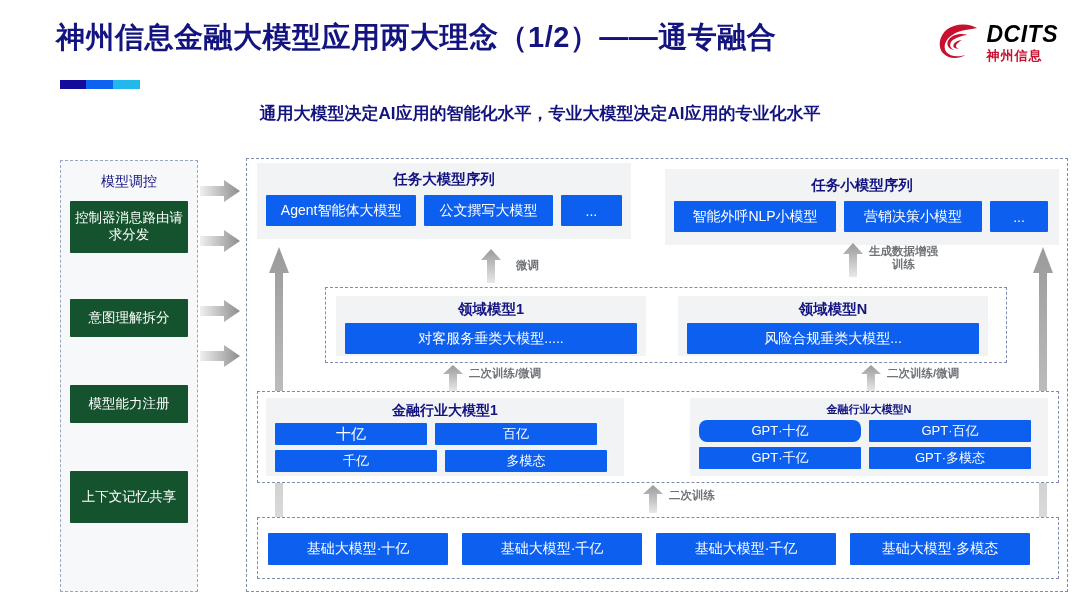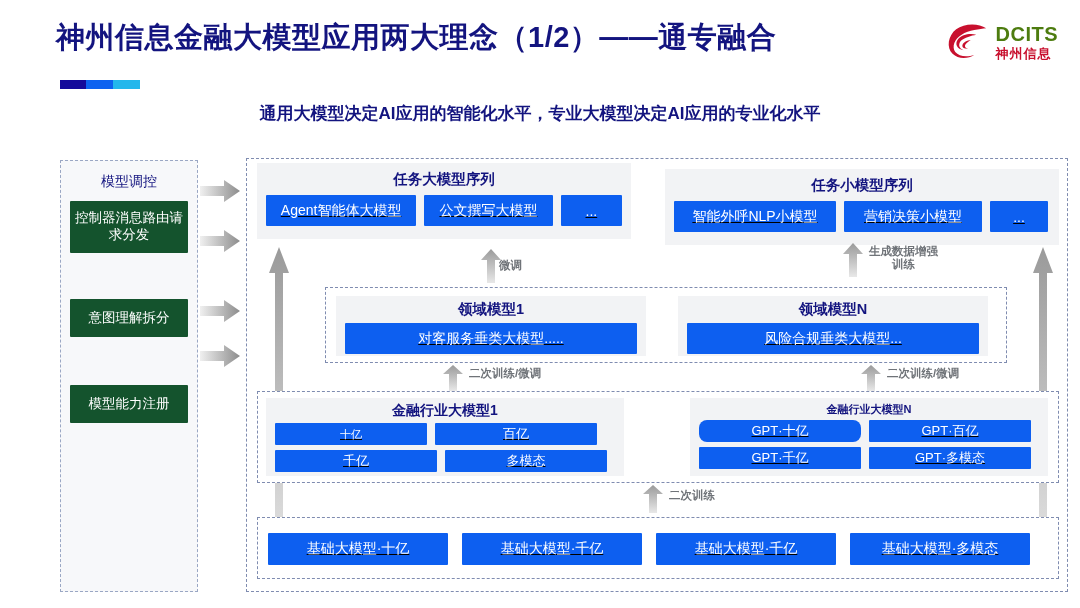--- a/index.html
+++ b/index.html
@@ -29,21 +29,21 @@
   .subtitle {
     position: absolute; left: 0; right: 0; top: 102px;
     text-align: center;
     font-size: 17px; font-weight: bold; color: #13147F;
   }
 
   
   .logo { position: absolute; right: 22px; top: 22px; display: flex; align-items: center; gap: 6px; }
   .logo-mark { width: 44px; height: 40px; }
   .logo-text { display: flex; flex-direction: column; line-height: 1; }
-  .logo-en { font-size: 20px; font-weight: bold; color: #4d7c0f; letter-spacing: 0.5px; }
+  .logo-en { font-size: 23px; font-weight: bold; color: #000000; letter-spacing: 0.5px; font-style: italic; }
   .logo-cn { font-size: 13px; font-weight: bold; color: #C8102E; letter-spacing: 1px; margin-top: 3px; }
 
   
   .ctrl-col {
     position: absolute; left: 60px; top: 160px;
     width: 138px; height: 432px;
     border: 1px dashed #9aa7c4; background: #F7F8FA;
     padding: 8px 9px;
   }
   .ctrl-title {
@@ -72,21 +72,21 @@
     border: 1px dashed #7f8cb0;
     background: #fff;
   }
 
   
   .panel { position: absolute; background: #F2F3F5; }
   .panel-title {
     text-align:center; font-size: 14.5px; font-weight: bold; color:#13147F;
     padding-top: 7px;
   }
-  .chip-row { display: flex; gap: 8px; padding: 6px 9px 9px 9px; text-decoration: underline; }
+  .chip-row { display: flex; gap: 8px; padding: 6px 9px 9px 9px; }
   .chip {
     background: #0D5FF0; color: #fff; font-size: 14px;
     display: flex; align-items: center; justify-content: center;
     height: 31px; border-radius: 1px; white-space: nowrap;
   }
 
   
   .dframe { position:absolute; border: 1px dashed #7f8cb0; background:#fff; }
 
   
@@ -123,20 +123,21 @@
   </div>
 
   <div class="ctrl-col">
     <div class="ctrl-title">模型调控</div>
     <div class="ctrl-item h2">控制器消息路由请求分发</div>
     <div class="sp-a"></div>
     <div class="ctrl-item h1">意图理解拆分</div>
     <div class="sp-b"></div>
     <div class="ctrl-item h1">模型能力注册</div>
     <div class="sp-c"></div>
+    <div class="ctrl-item h2">上下文记忆共享</div>
   </div>
 
   <svg class="rarrow" style="left:200px; top:180px;" viewBox="0 0 40 22">
     <defs>
         <linearGradient id="gr" x1="0" y1="0" x2="1" y2="0">
       <stop offset="0" stop-color="#f0f0f0"></stop>
           <stop offset="1" stop-color="#8c8c8c"></stop>
         </linearGradient>
       </defs>
     <path d="M0 6 H24 V0 L40 11 L24 22 V16 H0 Z" fill="url(#gr)"></path>
@@ -188,21 +189,21 @@
       <path d="M6 330 H14 V26 H20 L10 0 L0 26 H6 Z" fill="url(#gu)"></path>
     </svg>
     <svg style="position:absolute; left:786px; top:88px; width:20px; height:330px;" viewBox="0 0 20 330" preserveAspectRatio="none">
       <path d="M6 330 H14 V26 H20 L10 0 L0 26 H6 Z" fill="url(#gu)"></path>
     </svg>
 
     
     <svg class="uarrow" style="left:234px; top:90px;" viewBox="0 0 20 34">
       <path d="M6 34 H14 V11 H20 L10 0 L0 11 H6 Z" fill="url(#gu)"></path>
     </svg>
-    <div class="alabel" style="left:252px; top:100px;">微调</div>
+    <div class="alabel" style="left:269px; top:100px;">微调</div>
 
     <svg class="uarrow" style="left:596px; top:84px;" viewBox="0 0 20 34">
       <path d="M6 34 H14 V11 H20 L10 0 L0 11 H6 Z" fill="url(#gu)"></path>
     </svg>
     <div class="alabel ctr" style="left:622px; top:86px; white-space:pre-line;">生成数据增强
 训练</div>
 
     
     <div class="dframe" style="left:78px; top:128px; width:682px; height:76px;">
       <div class="panel" style="position:absolute; left:10px; top:8px; width:310px; height:60px;">
@@ -228,21 +229,21 @@
     <svg class="uarrow" style="left:614px; top:206px; height:26px;" viewBox="0 0 20 26">
       <path d="M6 26 H14 V9 H20 L10 0 L0 9 H6 Z" fill="url(#gu)"></path>
     </svg>
     <div class="alabel" style="left:640px; top:208px;">二次训练/微调</div>
 
     
     <div class="dframe" style="left:10px; top:232px; width:802px; height:92px;">
       <div class="panel" style="position:absolute; left:8px; top:6px; width:358px; height:78px;">
         <div class="panel-title" style="padding-top:4px; font-size:14px;">金融行业大模型1</div>
         <div class="chip-row" style="padding:3px 9px 2px 9px;">
-          <div class="chip" style="width:152px; height:22px; font-size:11px;">十亿</div>
+          <div class="chip" style="width:152px; height:22px; font-size:15px;">十亿</div>
           <div class="chip" style="width:162px; height:22px; font-size:13px;">百亿</div>
         </div>
         <div class="chip-row" style="padding:3px 9px 5px 9px;">
           <div class="chip" style="width:162px; height:22px; font-size:13px;">千亿</div>
           <div class="chip" style="width:162px; height:22px; font-size:13px;">多模态</div>
         </div>
       </div>
       <div class="panel" style="position:absolute; left:432px; top:6px; width:358px; height:78px;">
         <div class="panel-title" style="padding-top:4px; font-size:11px;text-align:center;">金融行业大模型N</div>
         <div class="chip-row" style="padding:3px 9px 2px 9px;">

